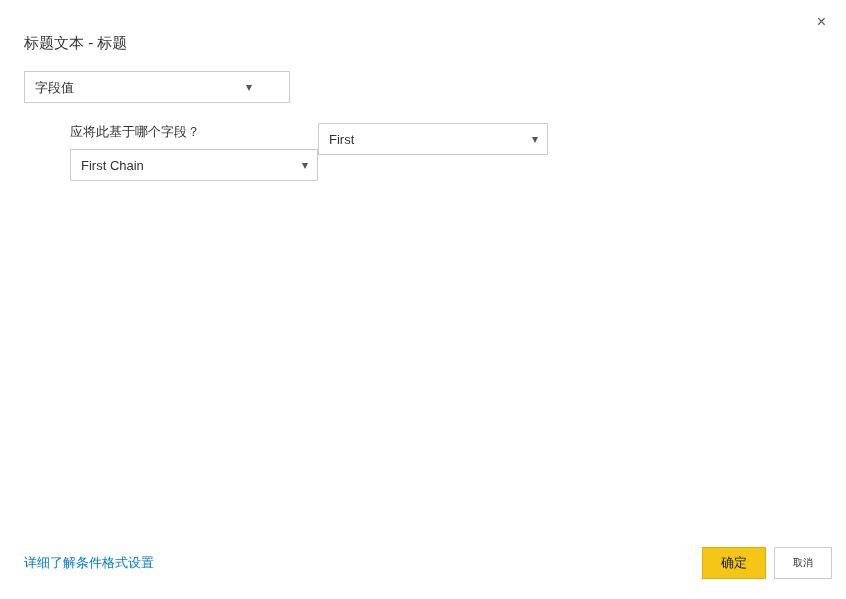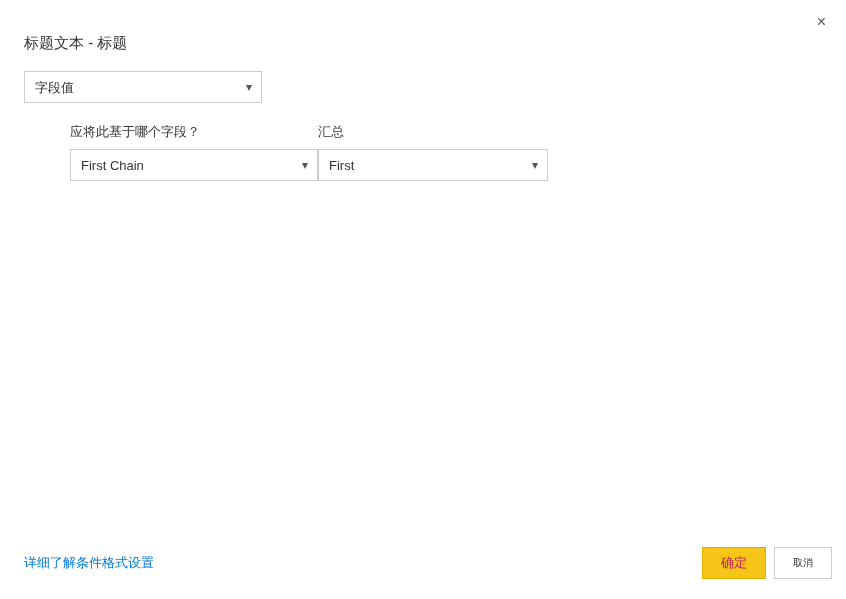--- a/index.html
+++ b/index.html
@@ -89,21 +89,21 @@
 
     .format-style-row {
       margin-bottom: 20px;
     }
 
     .format-style-row .select-wrapper {
       width: 238px;
     }
 
     .format-style-row .select-wrapper .form-select {
-      width: 238px;
+      width: 266px;
     }
 
     .field-row {
       display: flex;
       gap: 0;
       align-items: flex-start;
       margin-bottom: 16px;
       margin-left: 46px;
     }
 
@@ -146,21 +146,21 @@
     }
 
     .footer-buttons {
       display: flex;
       gap: 8px;
     }
 
     .btn-confirm {
       background: #f5c518;
       border: 1px solid #e0b000;
-      color: #be185d;
+      color: #0f172a;
       padding: 6px 18px;
       font-size: 13px;
       cursor: pointer;
       min-width: 54px;
     }
 
     .btn-cancel {
       background: #fff;
       border: 1px solid #ccc;
       color: #333;
@@ -196,21 +196,20 @@
       <div class="select-wrapper">
         <select class="form-select">
           <option selected="">First Chain</option>
           <option>Second Chain</option>
           <option>Third Chain</option>
         </select>
       </div>
     </div>
 
     <div class="field-group field-group-summary">
-      <div class="section-label">汇总</div>
       <div class="select-wrapper">
         <select class="form-select">
           <option selected="">First</option>
           <option>Last</option>
           <option>Sum</option>
           <option>Average</option>
           <option>Count</option>
         </select>
       </div>
     </div>

